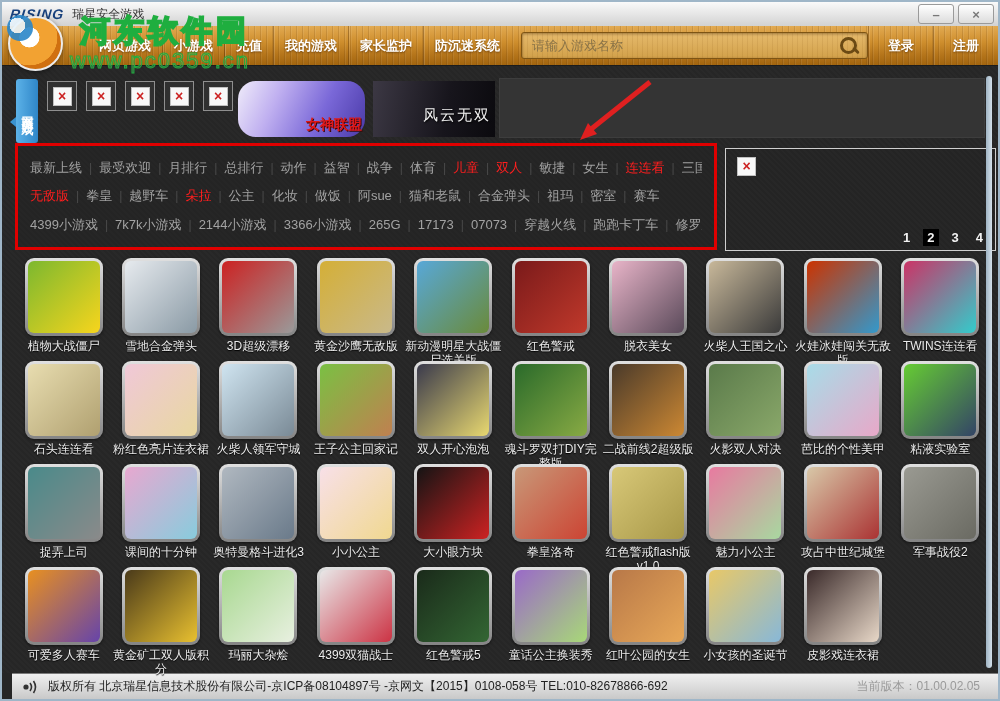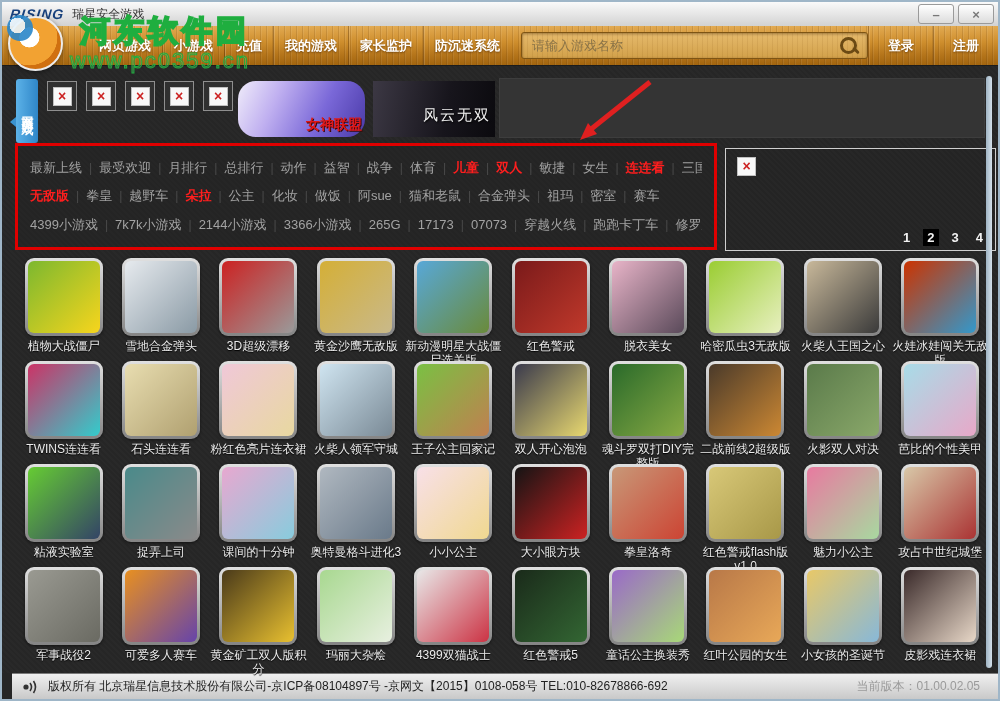--- a/index.html
+++ b/index.html
@@ -64,21 +64,21 @@
   .banner-1 { left:236px; width:127px; background:linear-gradient(115deg,#f0ecfa 0%,#c0b0f0 30%,#7a68d8 65%,#4a3aa8 100%);border-radius:18px; }
   .banner-2 { left:371px; width:122px; background:linear-gradient(100deg,#3c3844 0%,#17151c 60%,#0b0a0e 100%); }
   .banner-label-1 { position:absolute; right:3px; bottom:3px; font-size:14px; font-weight:bold; color:#e01818; text-shadow:1px 1px 0 #3a0808; }
   .banner-label-2 { position:absolute; right:4px; bottom:12px; font-size:15px; color:#f2f2f2; letter-spacing:2px; text-shadow:1px 1px 2px #000; }
 
   .red-arrow { position:absolute; left:540px; top:10px; }
 
   .cat-box { position:absolute; left:13px; top:77px; width:702px; height:107px; border:3px solid #e00000; background:rgba(0,0,0,0.05); padding:8px 12px; display:flex; flex-direction:column; justify-content:space-between; }
   .cat-row { display:flex; align-items:center; white-space:nowrap; overflow:hidden; height:30px; }
   .cat { font-size:13px; color:#a2a2a2; cursor:pointer; }
-  .cat.hot { color:#ff1e1e; font-weight:bold; }
+  .cat.hot { color:#ff1e1e; font-weight:normal; }
   .cat-sep { color:#4a4a4a; margin:0 7px; font-size:12px; }
 
   .right-panel { position:absolute; left:723px; top:82px; width:271px; height:103px; border:1px solid #cfcfcf; background:rgba(0,0,0,0.04); }
   .right-panel .broken { position:absolute; left:11px; top:8px; }
   .pagination { position:absolute; right:8px; bottom:4px; display:flex; gap:9px; }
   .page { color:#f2f2f2; font-size:13px; font-weight:bold; padding:1px 4px; cursor:pointer; }
   .page.active { background:#000; }
 
   .game-grid { position:absolute; left:13px; top:192px; width:974px; display:grid; grid-template-columns:repeat(10,1fr); grid-auto-rows:103px; }
   .game { display:flex; flex-direction:column; align-items:center; cursor:pointer; }
@@ -298,26 +298,20 @@
           <div class="game-label">红色警戒</div>
         </div>
         <div class="game">
           <div class="thumb">
             <div class="thumb-img" style="background: linear-gradient(135deg, rgb(232, 180, 200), rgb(90, 74, 90));"></div>
           </div>
           <div class="game-label">脱衣美女</div>
         </div>
         <div class="game">
           <div class="thumb">
-            <div class="thumb-img" style="background: linear-gradient(135deg, rgb(154, 205, 50), rgb(232, 240, 192));"></div>
-          </div>
-          <div class="game-label">哈密瓜虫3无敌版</div>
-        </div>
-        <div class="game">
-          <div class="thumb">
             <div class="thumb-img" style="background: linear-gradient(135deg, rgb(200, 184, 154), rgb(58, 58, 58));"></div>
           </div>
           <div class="game-label">火柴人王国之心</div>
         </div>
         <div class="game">
           <div class="thumb">
             <div class="thumb-img" style="background: linear-gradient(135deg, rgb(204, 51, 0), rgb(51, 153, 204));"></div>
           </div>
           <div class="game-label">火娃冰娃闯关无敌版</div>
         </div>

